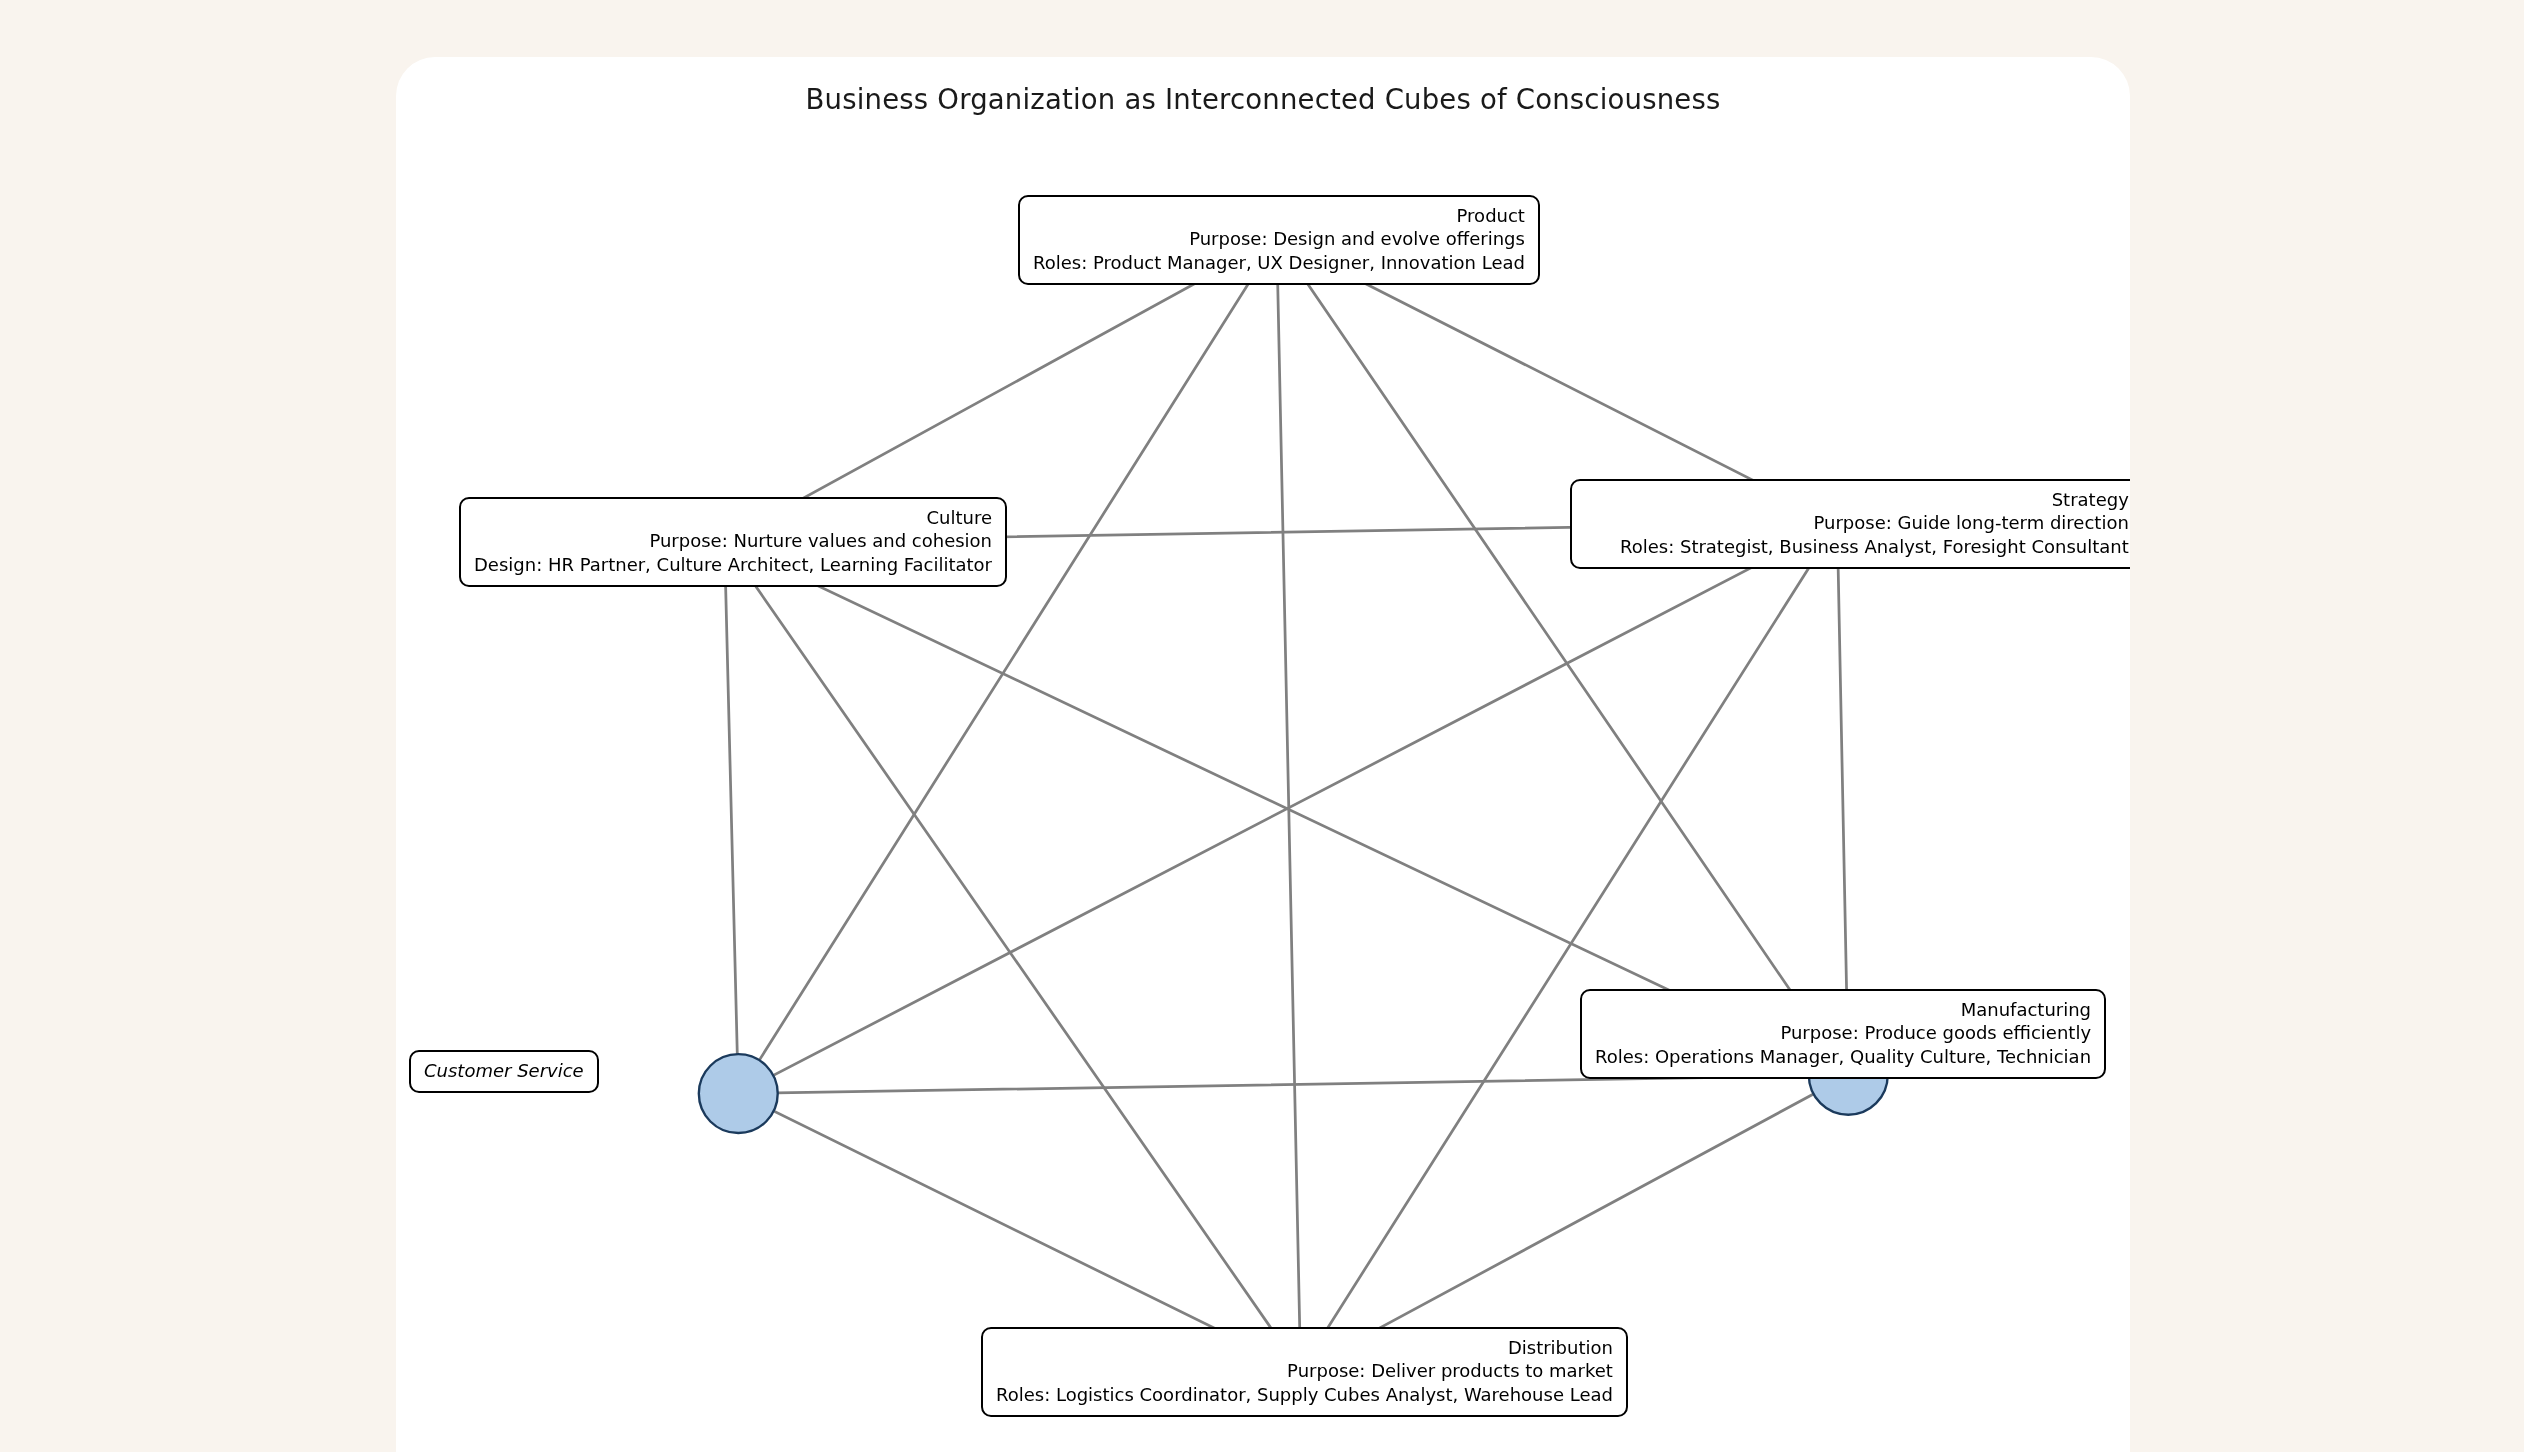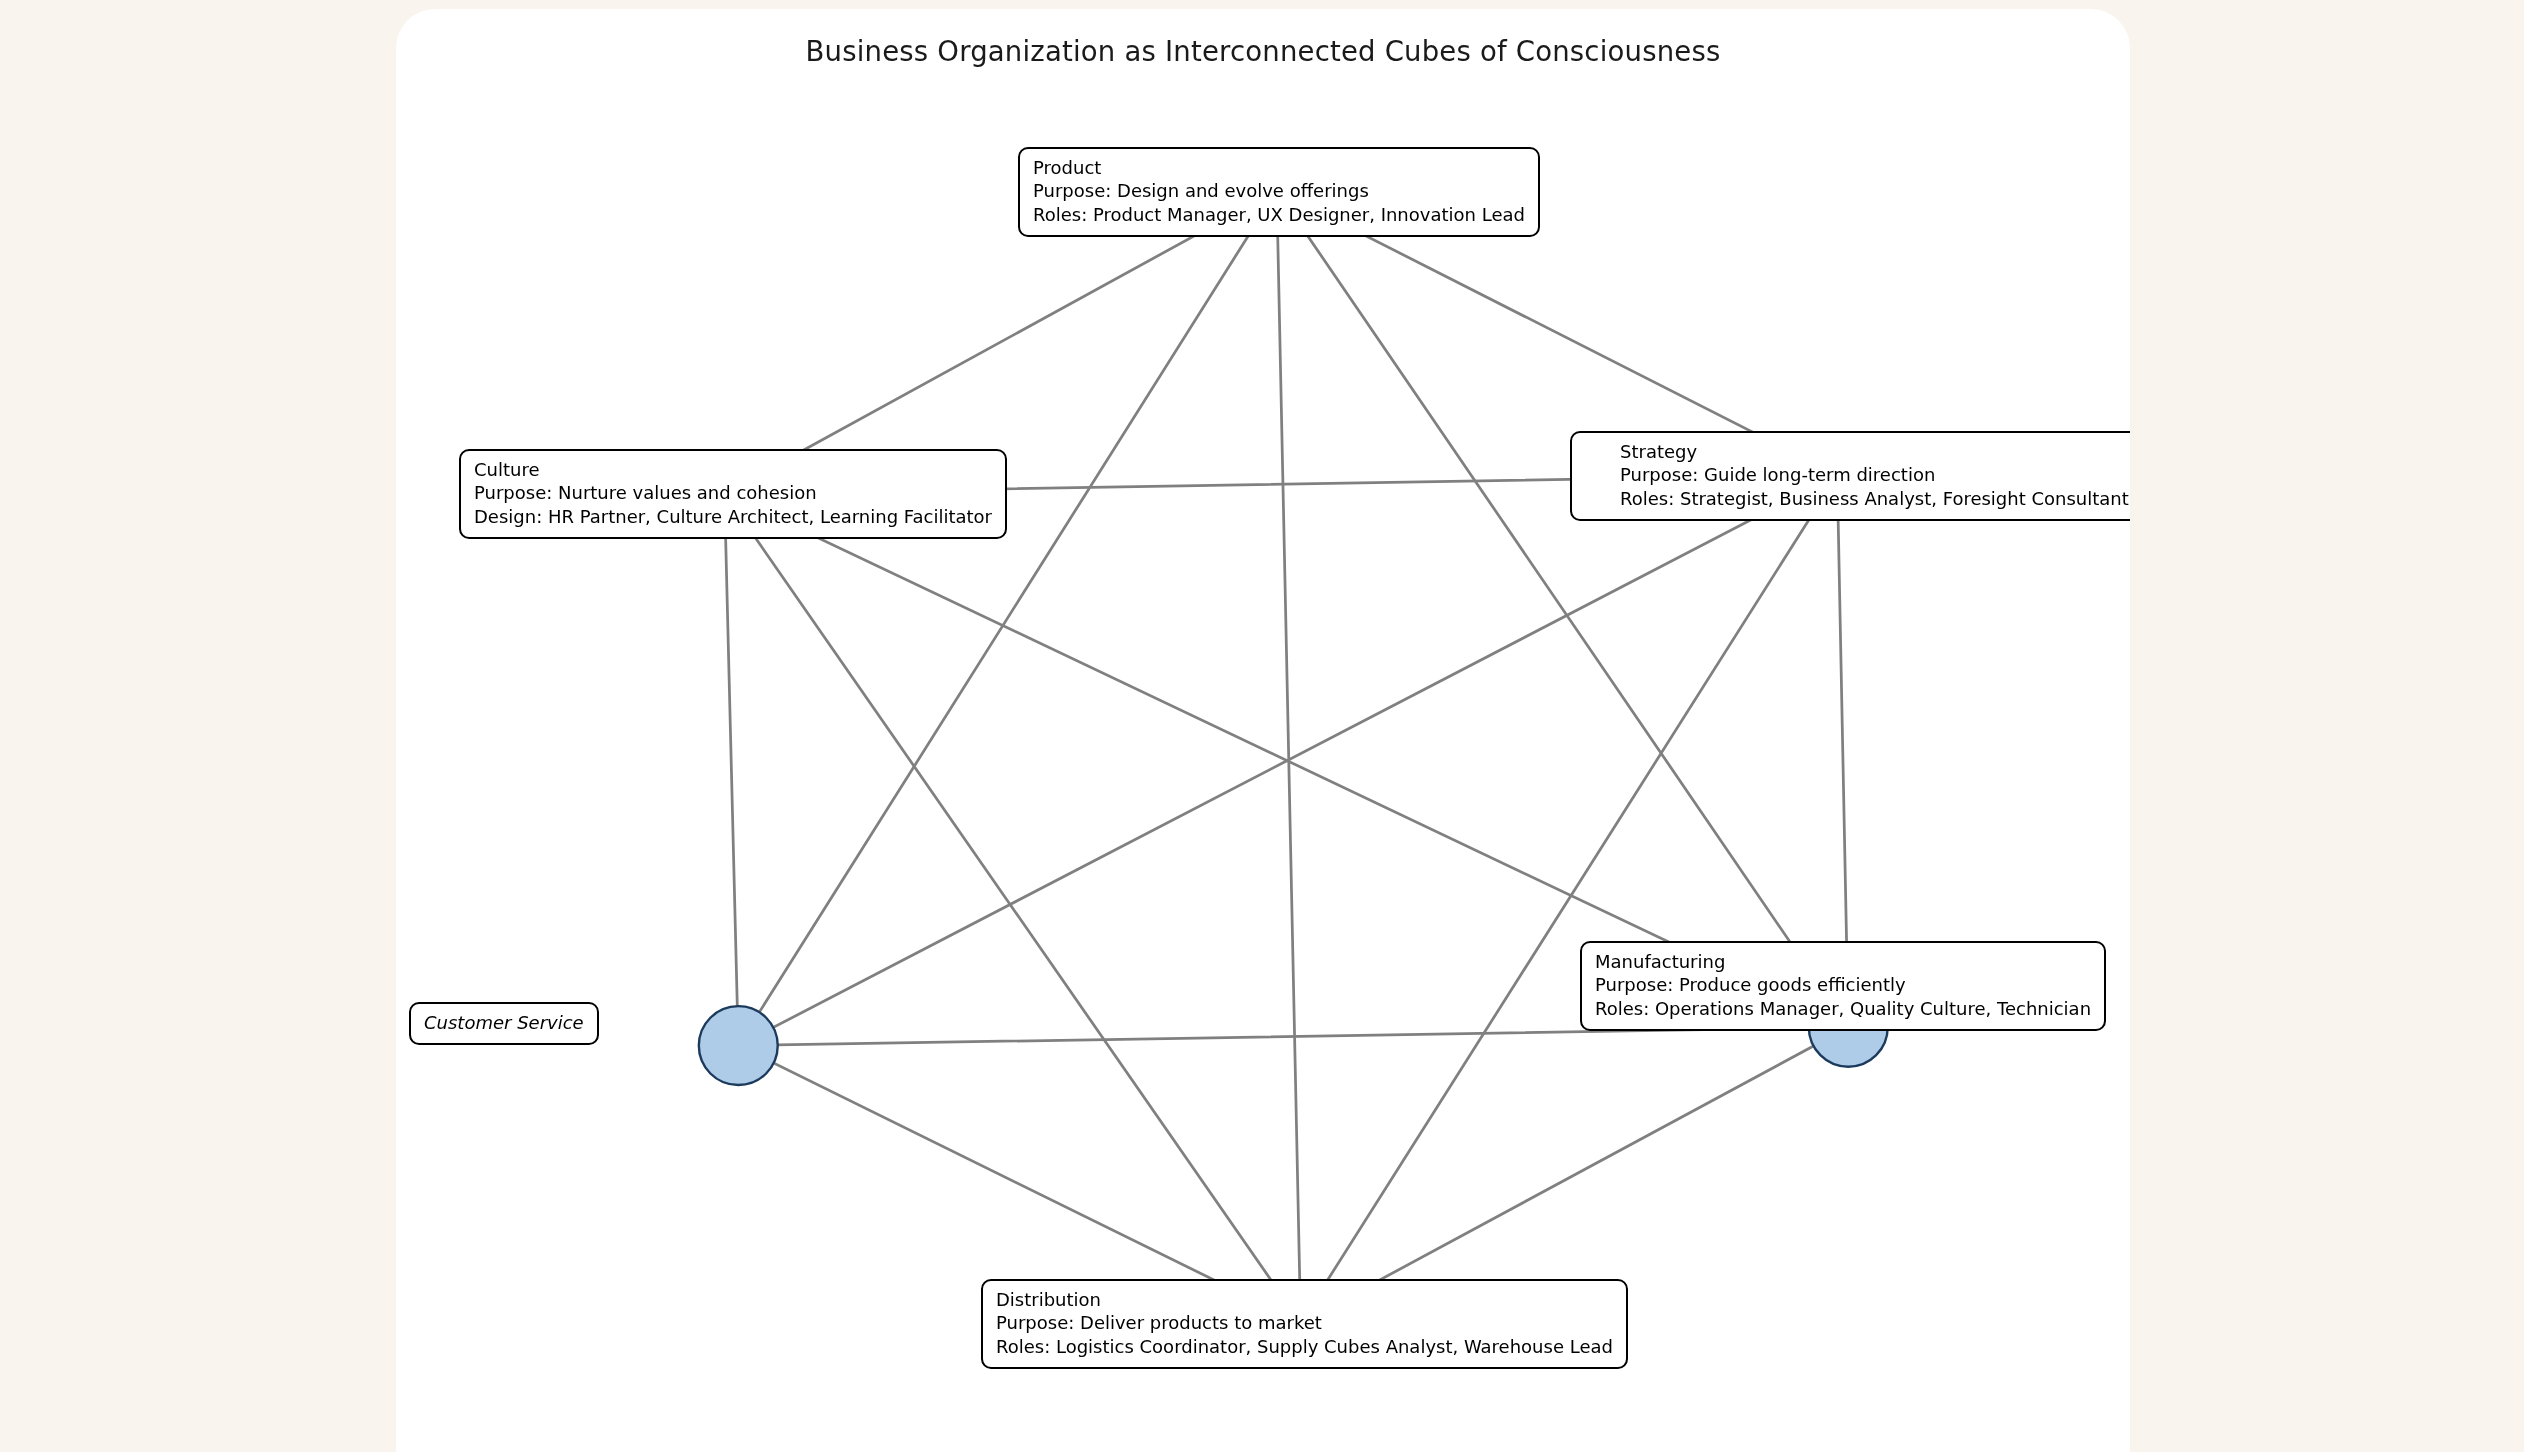--- a/index.html
+++ b/index.html
@@ -10,20 +10,21 @@
   body {
     width: 2525px;
     height: 1452px;
     font-family: "DejaVu Sans", sans-serif;
     overflow: hidden;
   }
   #stage {
     position: relative;
     width: 2525px;
     height: 1092px;
+    margin-top: 48px;
   }
   #figure-card {
     position: absolute;
     left: 396px;
     top: 9.2px;
     width: 1734px;
     height: 1443px;
     background: #ffffff;
     border-radius: 39px 39px 0 0;
     overflow: hidden;
@@ -47,21 +48,21 @@
     width: 1734px;
     height: 1443px;
   }
   .node-label-box {
     position: absolute;
     box-sizing: border-box;
     background: #ffffff;
     border: 2px solid #000000;
     border-radius: 10px;
     padding: 6.4px 13px 8.3px 13px;
-    text-align: left;
+    text-align: right;
     font-size: 18px;
     line-height: 1.32;
     color: #000000;
     white-space: nowrap;
     font-family: "DejaVu Sans", sans-serif;
   }
   .node-label-title,
   .node-label-purpose,
   .node-label-roles {
     display: block;

